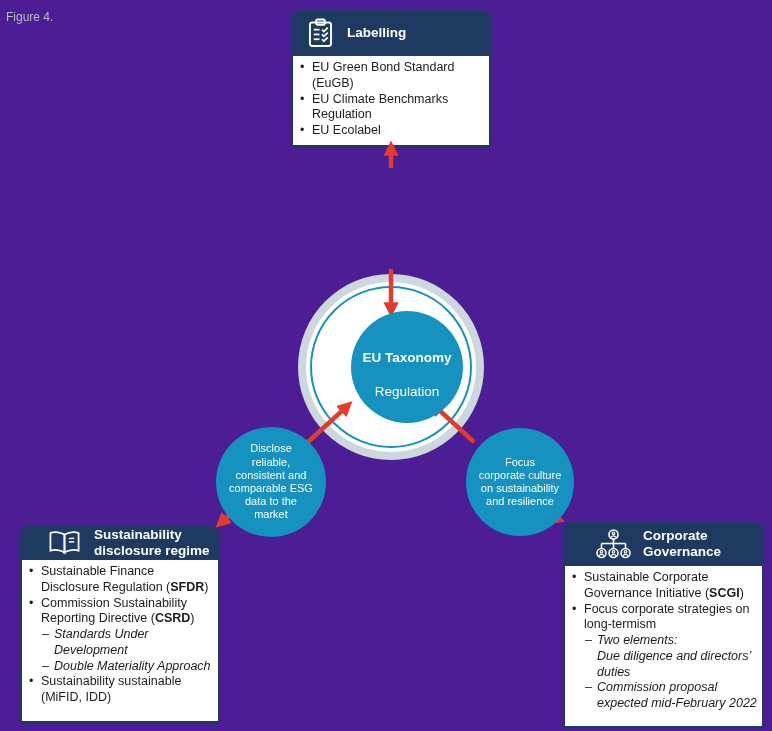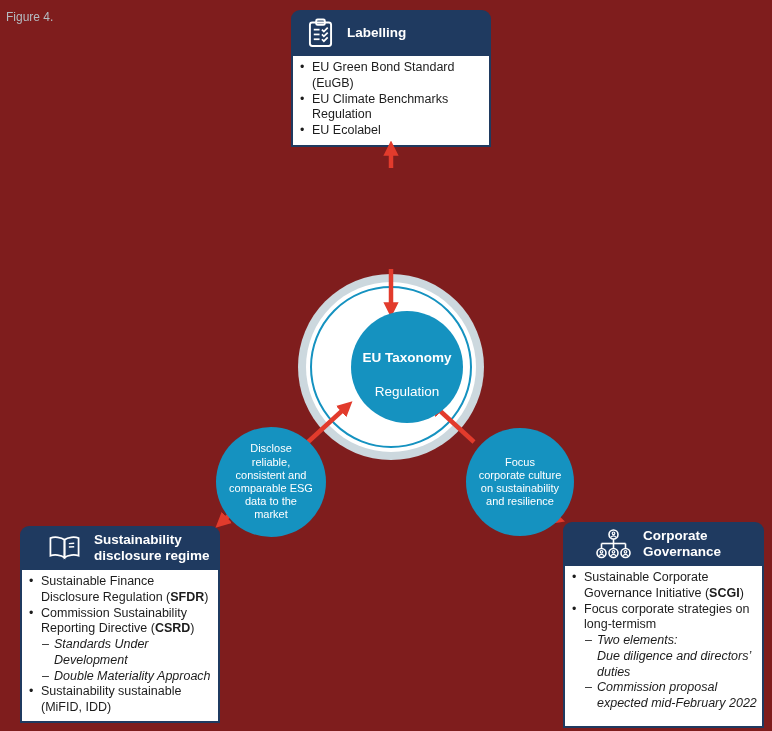--- a/index.html
+++ b/index.html
@@ -1,20 +1,20 @@
 <!DOCTYPE html>
 <html style="--navy: #1f3a60; --teal: #1592c0; --ringgray: #ccd8de; --arrow: #e23b2c; --text: #1c1c1c; --figgray: #b4bbc1;"><head>
 <meta charset="utf-8">
 <style>
   :root{
     --navy:#1f3a60; --teal:#1592c0; --ringgray:#ccd8de; --arrow:#e23b2c;
     --text:#1c1c1c; --figgray:#b4bbc1;
   }
   html,body{margin:0;padding:0;background:#fff;}
-  #canvas{position:relative;width:772px;height:731px;background:#7f1d1d;
+  #canvas{position:relative;width:772px;height:731px;background:#4c1d95;
     font-family:"Liberation Sans", sans-serif; overflow:hidden;}
   .abs{position:absolute;}
   
   .fig-label{left:6px;top:10px;font-size:12px;color:var(--figgray);z-index:1;}
   
   .box{z-index:1;display:flex;flex-direction:column;}
   .box-header{background:var(--navy);color:#fff;border-radius:9px 9px 0 0;
     display:flex;align-items:center;font-weight:bold;font-size:13.5px;line-height:1.15;}
   .box-header .title{white-space:pre-line;}
   .box-body{flex:1;background:#fff;border:2px solid var(--navy);border-top:none;
@@ -79,21 +79,21 @@
 Regulation</span></span>
         </div>
         <div class="li lvl1">
           <span class="marker">•</span>
           <span class="txt"><span>EU Ecolabel</span></span>
         </div>
       </div>
   </div>
 
   <div class="abs box" style="left:20px;top:526px;width:200px;height:197px;">
-    <div class="box-header" style="height:44px;padding-left:28px;gap:13px;">
+    <div class="box-header" style="height:34px;padding-left:28px;gap:13px;">
       <span class="hdr-icon">
         <svg class="icon-svg" width="33" height="26" viewBox="0 0 34 26">
           <path d="M17 4.5 C13.5 1.8, 6.5 1.2, 2.5 2.8 V21 C6.5 19.5, 13.5 20, 17 23 Z" stroke-width="1.8"></path>
           <path d="M17 4.5 C20.5 1.8, 27.5 1.2, 31.5 2.8 V21 C27.5 19.5, 20.5 20, 17 23 Z" stroke-width="1.8"></path>
           <line x1="21.5" y1="8.5" x2="27" y2="8.2" stroke-width="1.5"></line>
           <line x1="21.5" y1="12" x2="27" y2="11.7" stroke-width="1.5"></line>
         </svg>
       </span>
       <span class="title">Sustainability
 disclosure regime</span>

